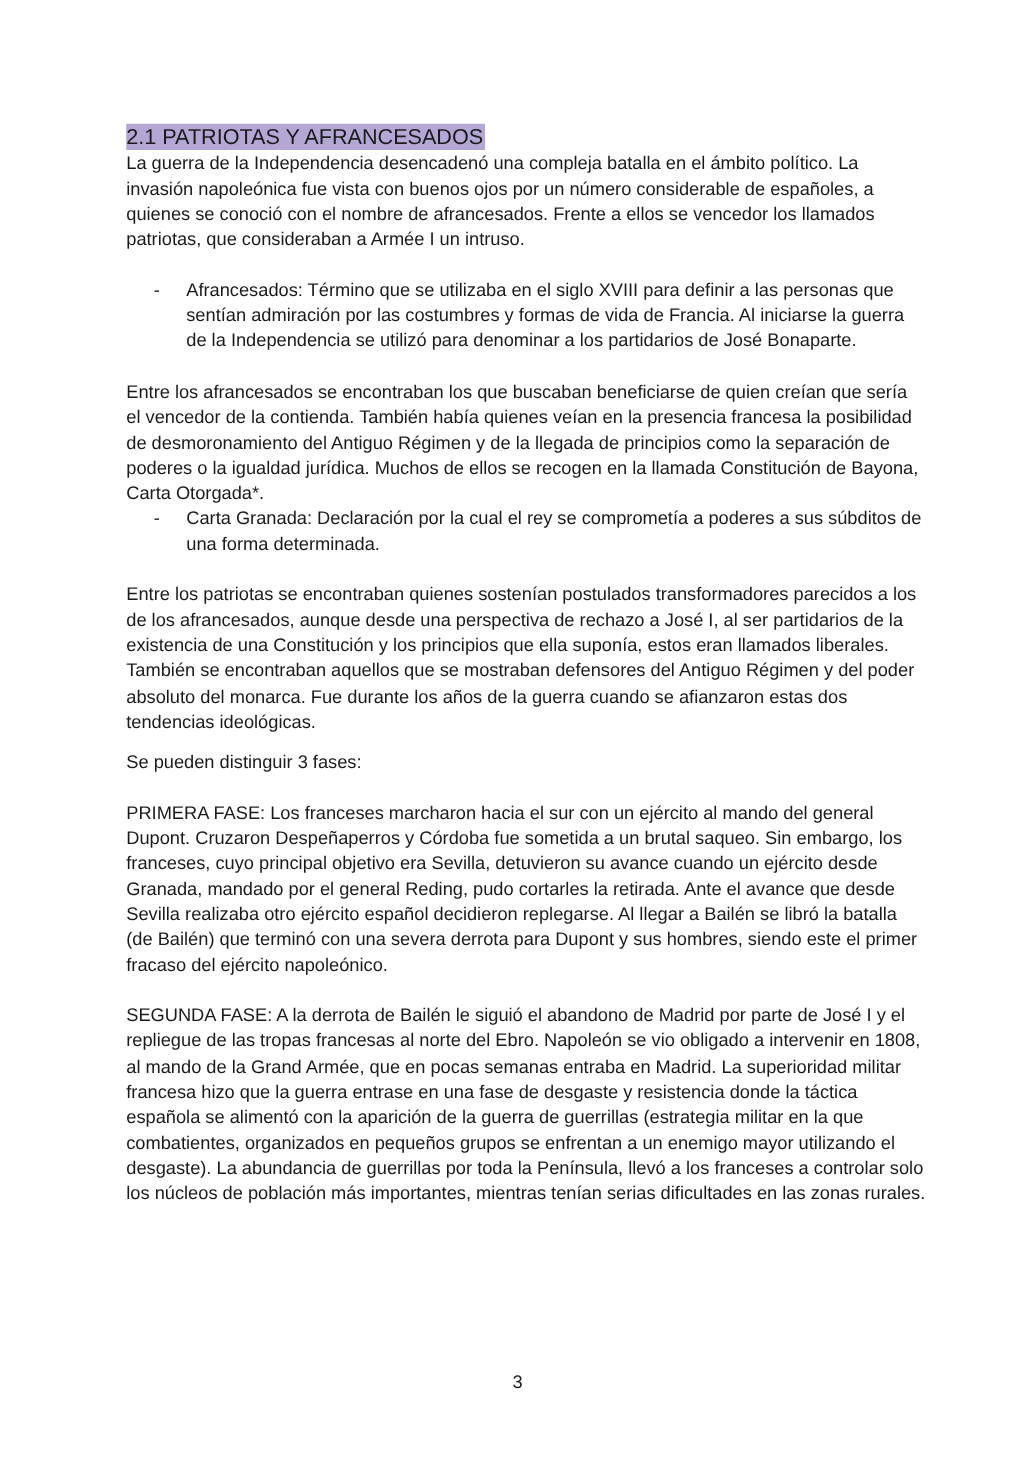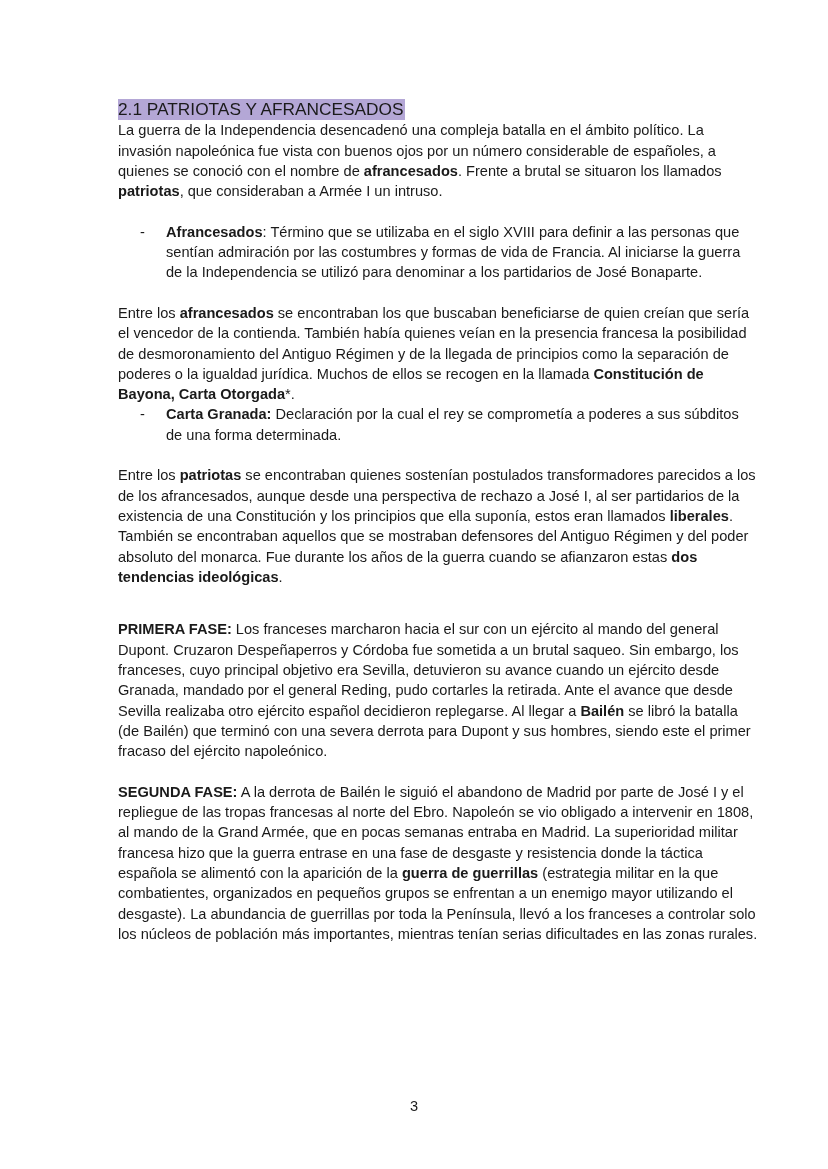--- a/index.html
+++ b/index.html
@@ -10,21 +10,21 @@
     body {
       width: 828px;
       height: 1169px;
       position: relative;
       overflow: hidden;
       font-family: "Liberation Sans", sans-serif;
       color: #1a1a1a;
     }
     .page {
       position: absolute;
-      left: 118px;
+      left: 101px;
       top: 99px;
       width: 640px;
       font-size: 14.6px;
       line-height: 20.3px;
     }
     .heading {
       display: inline-block;
       background: #b4a7d6;
       font-size: 17.3px;
       line-height: 21px;
@@ -36,21 +36,21 @@
     p {
       margin: 0;
     }
     .gap {
       height: 20.3px;
     }
     .gap-small {
       height: 12px;
     }
     b {
-      font-weight: bold;
+      font-weight: normal;
     }
     ul.dash-list {
       list-style: none;
       margin: 0;
       padding: 0;
     }
     ul.dash-list li {
       position: relative;
       padding-left: 48px;
     }
@@ -69,21 +69,21 @@
       color: #1a1a1a;
     }
   </style>
 </head>
 <body>
 
 <div class="page">
 
   <h2 class="heading">2.1 PATRIOTAS Y AFRANCESADOS</h2>
 
-  <p><span>La guerra de la Independencia desencadenó una compleja batalla en el ámbito político. La invasión napoleónica fue vista con buenos ojos por un número considerable de españoles, a quienes se conoció con el nombre de </span><b>afrancesados</b><span>. Frente a brutal se situaron los llamados </span><b>patriotas</b><span>, que consideraban a Armée I un intruso.</span></p>
+  <p><span>La guerra de la Independencia desencadenó una compleja batalla en el ámbito político. La invasión napoleónica fue vista con buenos ojos por un número considerable de españoles, a quienes se conoció con el nombre de </span><b>afrancesados</b><span>. Frente a ellos se vencedor los llamados </span><b>patriotas</b><span>, que consideraban a Armée I un intruso.</span></p>
 
   <div class="gap"></div>
 
   <ul class="dash-list">
     <li>
       <span class="dash">-</span><b>Afrancesados</b><span>: Término que se utilizaba en el siglo XVIII para definir a las personas que sentían admiración por las costumbres y formas de vida de Francia. Al iniciarse la guerra de la Independencia se utilizó para denominar a los partidarios de José Bonaparte.</span>
     </li>
   </ul>
 
   <div class="gap"></div>
@@ -96,20 +96,21 @@
     </li>
   </ul>
 
   <div class="gap"></div>
 
   <p><span>Entre los </span><b>patriotas</b><span> se encontraban quienes sostenían postulados transformadores parecidos a los de los afrancesados, aunque desde una perspectiva de rechazo a José I, al ser partidarios de la existencia de una Constitución y los principios que ella suponía, estos eran llamados </span><b>liberales</b><span>. También se encontraban aquellos que se mostraban defensores del Antiguo Régimen y del poder absoluto del monarca. Fue durante los años de la guerra cuando se afianzaron estas </span><b>dos tendencias ideológicas</b><span>.</span></p>
 
   <div class="gap-small"></div>
 
 
+  <p>Se pueden distinguir 3 fases:</p>
 
   <div class="gap"></div>
 
   <p><b>PRIMERA FASE:</b><span> Los franceses marcharon hacia el sur con un ejército al mando del general Dupont. Cruzaron Despeñaperros y Córdoba fue sometida a un brutal saqueo. Sin embargo, los franceses, cuyo principal objetivo era Sevilla, detuvieron su avance cuando un ejército desde Granada, mandado por el general Reding, pudo cortarles la retirada. Ante el avance que desde Sevilla realizaba otro ejército español decidieron replegarse. Al llegar a </span><b>Bailén</b><span> se libró la batalla (de Bailén) que terminó con una severa derrota para Dupont y sus hombres, siendo este el primer fracaso del ejército napoleónico.</span></p>
 
   <div class="gap"></div>
 
   <p><b>SEGUNDA FASE:</b><span> A la derrota de Bailén le siguió el abandono de Madrid por parte de José I y el repliegue de las tropas francesas al norte del Ebro. Napoleón se vio obligado a intervenir en 1808, al mando de la Grand Armée, que en pocas semanas entraba en Madrid. La superioridad militar francesa hizo que la guerra entrase en una fase de desgaste y resistencia donde la táctica española se alimentó con la aparición de la </span><b>guerra de guerrillas</b><span> (estrategia militar en la que combatientes, organizados en pequeños grupos se enfrentan a un enemigo mayor utilizando el desgaste). La abundancia de guerrillas por toda la Península, llevó a los franceses a controlar solo los núcleos de población más importantes, mientras tenían serias dificultades en las zonas rurales.</span></p>
 
 </div>

